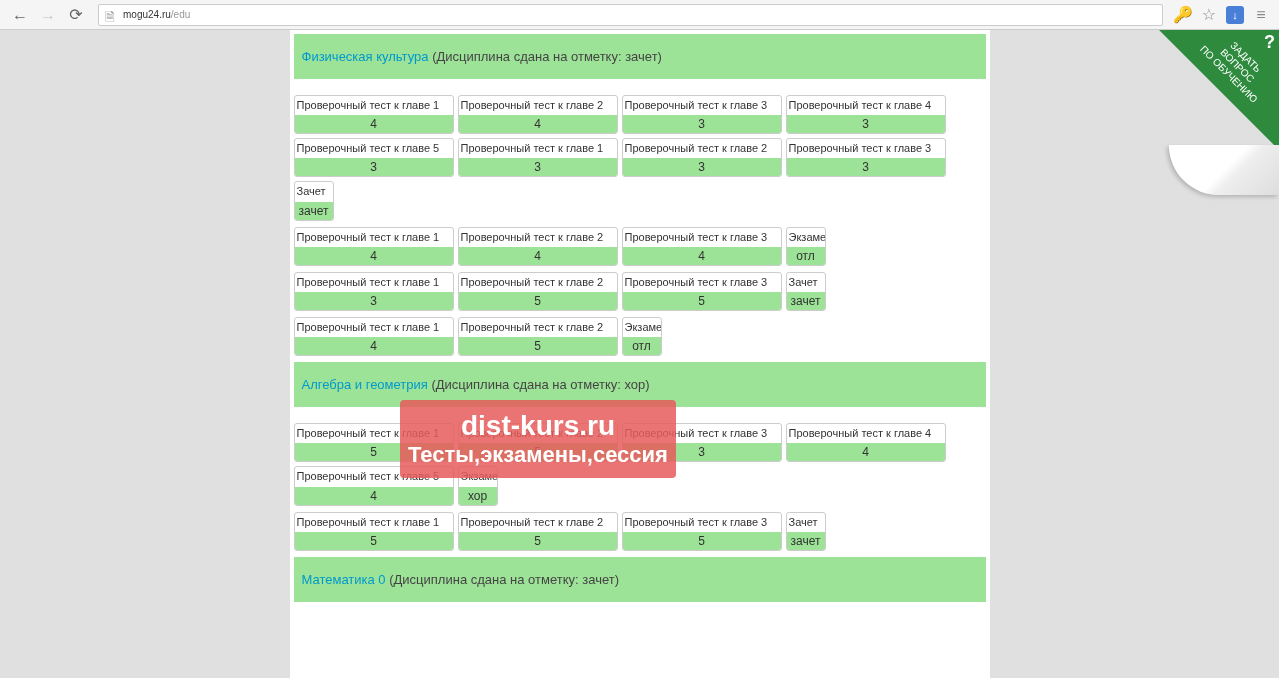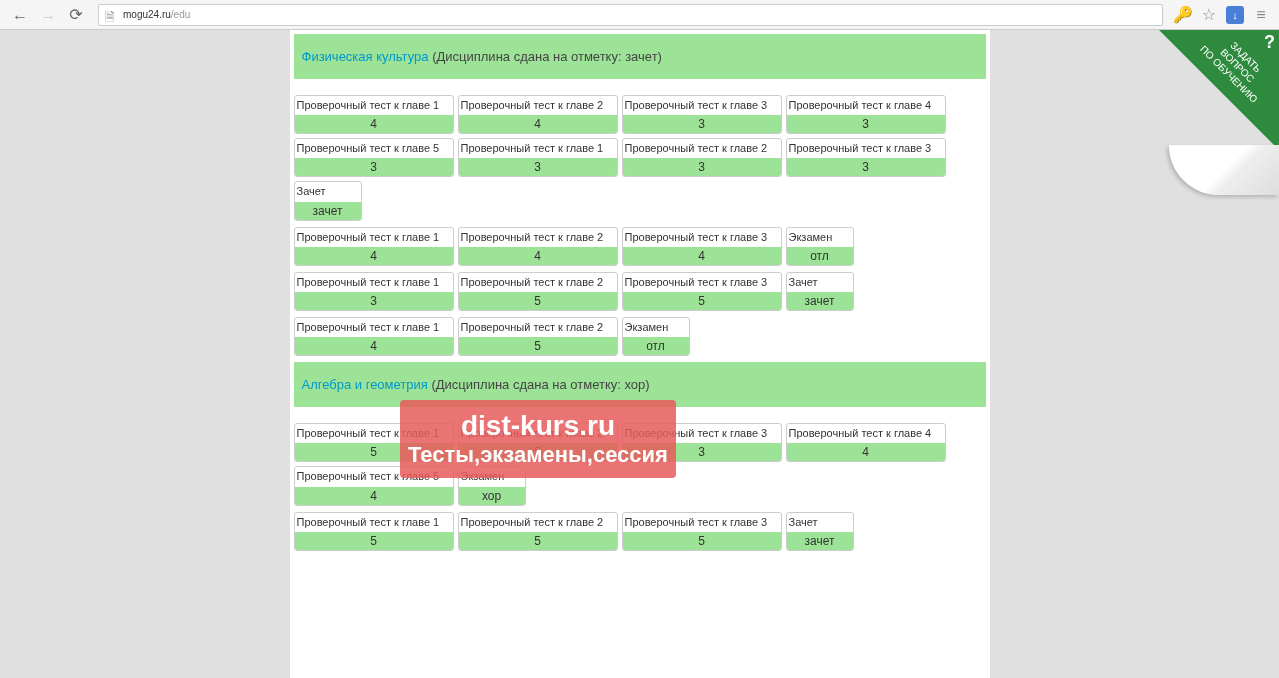--- a/index.html
+++ b/index.html
@@ -14,21 +14,21 @@
 .url-text .path{color:#999}
 .toolbar-icons{display:flex;gap:6px;align-items:center}
 .toolbar-icon{width:20px;height:20px;display:flex;align-items:center;justify-content:center;color:#888;cursor:pointer}
 .content-area{height:648px;overflow-y:auto;display:flex;justify-content:center;padding-top:0}
 .main-panel{width:700px;background:#fff;padding:4px;min-height:100%}
 .discipline-header{background:#9de397;padding:15px 8px;margin-bottom:16px;font-size:13px}
 .discipline-link{color:#0099cc;text-decoration:none;cursor:pointer}
 .discipline-status{color:#444}
 .tests-row{display:flex;flex-wrap:wrap;gap:4px;margin-bottom:6px}
 .test-card{width:160px;border:1px solid #ccc;border-radius:3px;overflow:hidden;background:#fff}
-.test-card.narrow{width:68px}
+.test-card.narrow{width:40px}
 .test-name{font-size:11px;padding:3px 2px;color:#333;line-height:1.2}
 .test-score{background:#9de397;text-align:center;font-size:12px;padding:2px;color:#333}
 .corner-badge{position:fixed;top:30px;right:0;width:120px;height:120px;overflow:hidden;pointer-events:none}
 .corner-triangle{position:absolute;top:0;right:0;width:0;height:0;border-left:120px solid transparent;border-top:120px solid #2e8b3e;cursor:pointer;pointer-events:auto}
 .corner-text{position:absolute;top:18px;right:-8px;transform:rotate(45deg);color:#fff;font-size:10px;text-align:center;line-height:1.2;pointer-events:auto;width:100px}
 .corner-q{position:absolute;top:2px;right:4px;color:#fff;font-size:18px;font-weight:bold;pointer-events:auto}
 .page-curl{position:fixed;top:145px;right:0;width:110px;height:50px;background:linear-gradient(135deg,#fff 50%,#eee 60%,#ddd 100%);border-radius:0 0 0 60px;box-shadow:-2px 2px 4px rgba(0,0,0,0.2)}
 .watermark{position:fixed;top:400px;left:400px;pointer-events:none;z-index:100}
 .watermark-box{background:rgba(230,90,90,0.85);padding:10px 8px;border-radius:4px}
 .wm-line1{color:#fff;font-size:28px;font-weight:bold;text-align:center}
@@ -187,20 +187,21 @@
         </div>
         <div class="test-card">
           <div class="test-name">Проверочный тест к главе 3</div>
           <div class="test-score">5</div>
         </div>
         <div class="test-card narrow">
           <div class="test-name">Зачет</div>
           <div class="test-score">зачет</div>
         </div>
       </div>
+      <div class="discipline-header"><a class="discipline-link">Математика 0</a><span class="discipline-status">  (Дисциплина сдана на отметку: зачет)</span></div>
     </div>
 </div>
 
 <div class="corner-badge">
   <div class="corner-triangle"></div>
   <div class="corner-q">?</div>
   <div class="corner-text">
     <span>ЗАДАТЬ</span><br>
     <span>ВОПРОС</span><br>
     <span>ПО ОБУЧЕНИЮ</span>

